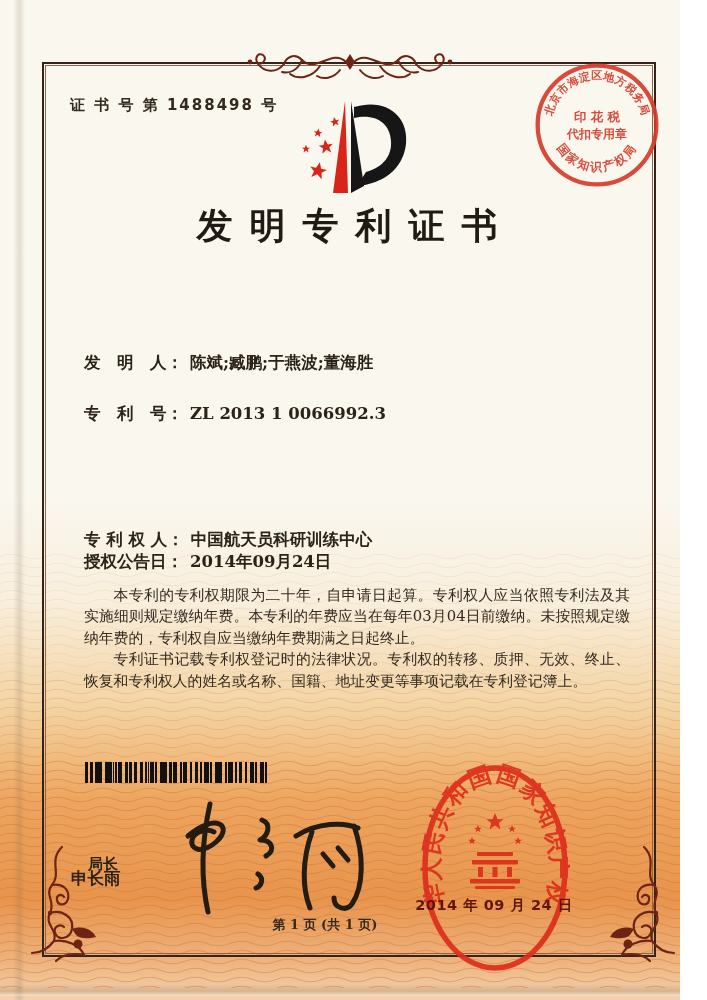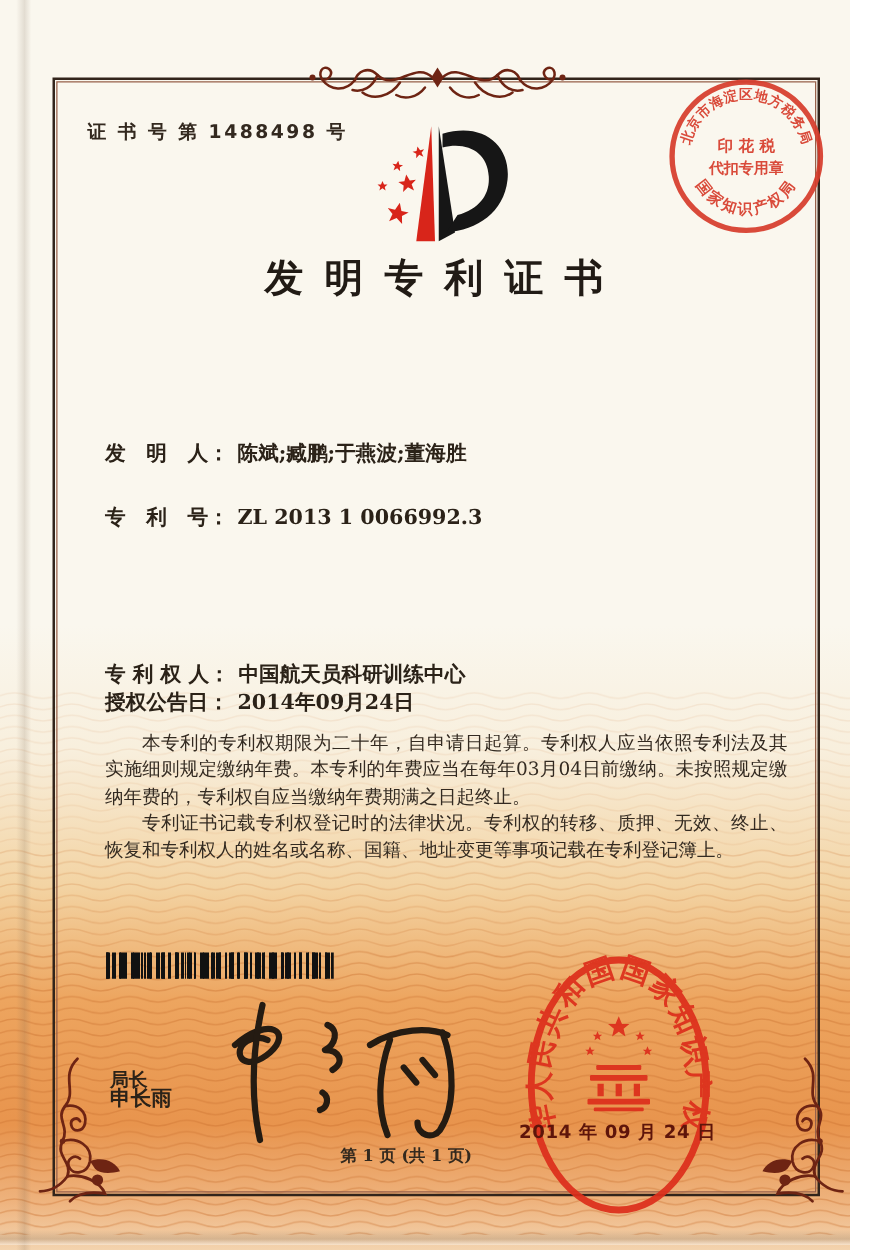--- a/index.html
+++ b/index.html
@@ -9,32 +9,32 @@
   .edge-left{position:absolute;left:13px;top:0;width:12px;height:1000px;
         background:linear-gradient(90deg,rgba(255,255,255,0),rgba(120,100,80,.18) 55%,rgba(255,255,255,0));}
   .edge-bottom{position:absolute;left:0;top:984px;width:707px;height:12px;
         background:linear-gradient(180deg,rgba(110,90,70,0),rgba(110,90,70,.22) 60%,rgba(255,255,255,.4));}
   .waves{position:absolute;left:0;top:552px;width:707px;height:436px;}
   .frame{position:absolute;left:42px;top:62px;width:610px;height:891px;border:2px solid #32241b;}
   .frame-inner{position:absolute;inset:1px;border:1px solid #97614a;}
   .abs{position:absolute;}
   .cert-number{left:70px;top:96px;font-size:15px;font-weight:600;letter-spacing:2px;color:#33291f;}
   .title{left:42px;top:202px;width:610px;text-align:center;font-family:"DejaVu Serif","Liberation Serif",serif;
-         font-size:31px;font-weight:bold;letter-spacing:17px;padding-left:17px;box-sizing:border-box;color:#211b15;}
+         font-size:36px;font-weight:bold;letter-spacing:17px;padding-left:17px;box-sizing:border-box;color:#211b15;}
   .field-row{left:84px;white-space:nowrap;font-size:16.5px;font-weight:600;color:#2b2218;
              font-family:"DejaVu Serif","Liberation Serif",serif;}
   .field-row .val{margin-left:7px;}
   .bodytext{left:84px;top:584px;width:546px;color:#332a21;font-family:"DejaVu Serif","Liberation Serif",serif;}
   .bodytext p{margin:0;font-size:14.8px;line-height:1.45;text-indent:2em;text-align:justify;font-weight:500;}
   .barcode{left:85px;top:762px;width:182px;height:21px;
      background-image:repeating-linear-gradient(90deg,#111 0 2px,transparent 2px 5px),
                       repeating-linear-gradient(90deg,#111 0 1px,transparent 1px 7px),
                       repeating-linear-gradient(90deg,#111 0 3px,transparent 3px 11px);}
   .signer-title{left:88px;top:832px;font-size:15px;font-weight:700;color:#2b2218;margin-top:23px;}
-  .signer-name{left:88px;top:868px;font-size:16.5px;font-weight:700;color:#2b2218;}
+  .signer-name{left:71px;top:868px;font-size:16.5px;font-weight:700;color:#2b2218;}
   .signature-svg{left:158px;top:792px;width:215px;height:132px;}
   .seal-svg{left:420px;top:762px;width:150px;height:212px;opacity:.93;}
   .seal-date{left:414px;top:896px;width:160px;text-align:center;font-size:14.5px;font-weight:700;
              color:#5e150a;letter-spacing:.5px;}
   .footer-page{left:240px;top:916px;width:170px;text-align:center;font-size:13px;color:#33291e;font-weight:600;
              font-family:"DejaVu Serif","Liberation Serif",serif;}
   .logo-svg{left:285px;top:95px;width:125px;height:105px;}
   .tax-stamp-svg{left:530px;top:58px;width:134px;height:134px;opacity:.92;}
   .orn-top{left:240px;top:40px;width:220px;height:48px;}
   .orn-bl{left:28px;top:843px;width:82px;height:126px;}

